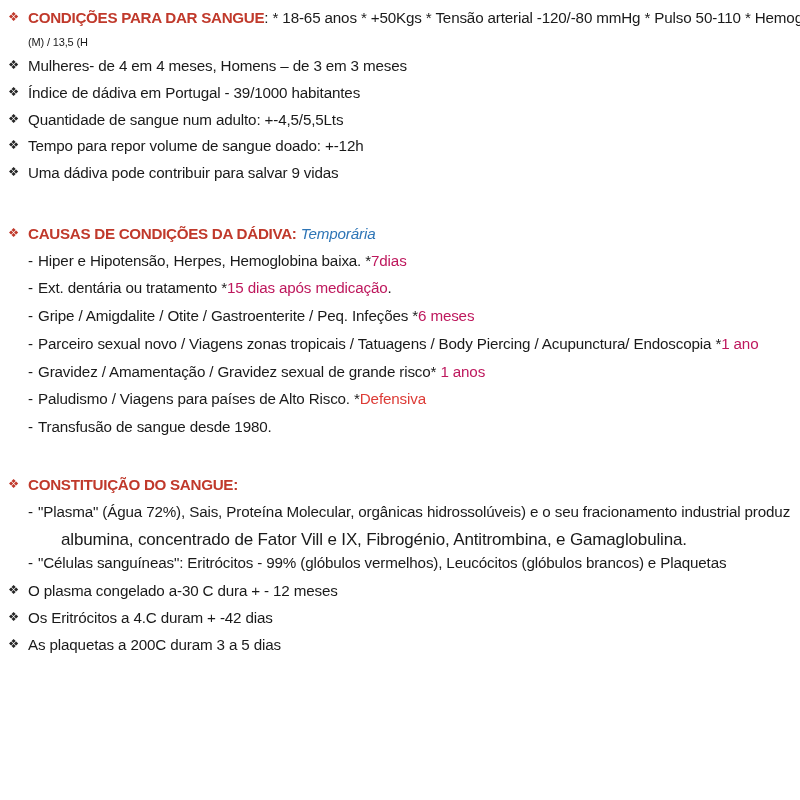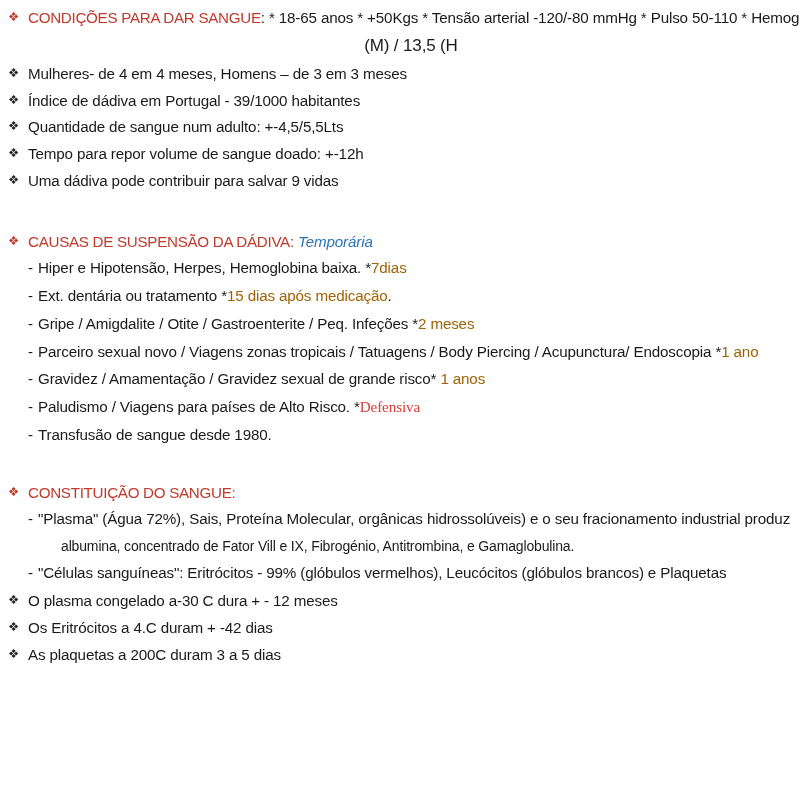--- a/index.html
+++ b/index.html
@@ -44,24 +44,23 @@
   .bullet.red { color: #c0392b; }
   .bullet.dark { color: #262626; }
 
   .content { flex: 1 1 auto; }
 
   
   .cont {
     margin-left: 22px;
     margin-top: 2px;
     margin-bottom: 7px;
-    font-size: 17px;
+    font-size: 11px;
     line-height: 1.30;
     letter-spacing: -0.15px;
-    text-align: center;
   }
 
   
   .dash-row {
     display: flex;
     align-items: flex-start;
     margin-left: 22px;
     margin-bottom: 8px;
     font-size: 15.2px;
     line-height: 1.30;
@@ -69,31 +68,31 @@
     white-space: nowrap;
   }
   .dash {
     flex: 0 0 auto;
     width: 10px;
   }
   .dash-text { flex: 1 1 auto; }
 
   .sub-cont {
     margin-left: 55px;
-    margin-bottom: 8px;
-    font-size: 14px;
+    margin-bottom: 2px;
+    font-size: 17px;
     line-height: 1.30;
     letter-spacing: -0.15px;
     white-space: nowrap;
   }
 
   
-  .hdr     { color: #c0392b; letter-spacing: -0.3px; }
-  .red     { color: #a16207; }
-  .redsoft { color: #dd3b36; font-family: Liberation Serif, serif; }
+  .hdr     { color: #c0392b; letter-spacing: -0.3px; font-weight: bold; }
+  .red     { color: #be185d; }
+  .redsoft { color: #dd3b36; }
   .blue-it { color: #2e75b6; font-style: italic; margin-top: 32px; }
   .bold    { font-weight: normal; }
 
   .gap-lg { height: 34px; }
   .gap-md { height: 30px; }
 </style>
 </head>
 <body>
 
 <div class="page">
@@ -122,34 +121,34 @@
   </div>
   <div class="line bullet-row">
     <span class="bullet dark">❖</span>
     <span class="content">Uma dádiva pode contribuir para salvar 9 vidas</span>
   </div>
 
   <div class="gap-lg"></div>
 
   <div class="line bullet-row">
     <span class="bullet red">❖</span>
-    <span class="content"><span class="hdr">CAUSAS DE SUSPENSÃO DA DÁDIVA</span><span class="hdr">:</span><span>&nbsp;</span><span class="blue-it">Temporária</span></span>
+    <span class="content"><span class="hdr">CAUSAS DE CONDIÇÕES DA DÁDIVA</span><span class="hdr">:</span><span>&nbsp;</span><span class="blue-it">Temporária</span></span>
   </div>
 
   <div class="dash-row">
     <span class="dash">-</span>
     <span class="dash-text"><span>Hiper e Hipotensão, Herpes, Hemoglobina baixa. *</span><span class="red">7dias</span><span></span></span>
   </div>
   <div class="dash-row">
     <span class="dash">-</span>
     <span class="dash-text"><span>Ext. dentária ou tratamento *</span><span class="red">15 dias após medicação</span><span>.</span></span>
   </div>
   <div class="dash-row">
     <span class="dash">-</span>
-    <span class="dash-text"><span>Gripe / Amigdalite / Otite / Gastroenterite / Peq. Infeções *</span><span class="red">2 meses</span><span></span></span>
+    <span class="dash-text"><span>Gripe / Amigdalite / Otite / Gastroenterite / Peq. Infeções *</span><span class="red">6 meses</span><span></span></span>
   </div>
   <div class="dash-row">
     <span class="dash">-</span>
     <span class="dash-text"><span>Parceiro sexual novo / Viagens zonas tropicais / Tatuagens / Body Piercing / Acupunctura/ Endoscopia *</span><span class="red">1 ano</span><span></span></span>
   </div>
   <div class="dash-row">
     <span class="dash">-</span>
     <span class="dash-text"><span>Gravidez / Amamentação / Gravidez sexual de grande risco*</span><span class="red"> 1 anos</span><span></span></span>
   </div>
   <div class="dash-row">

